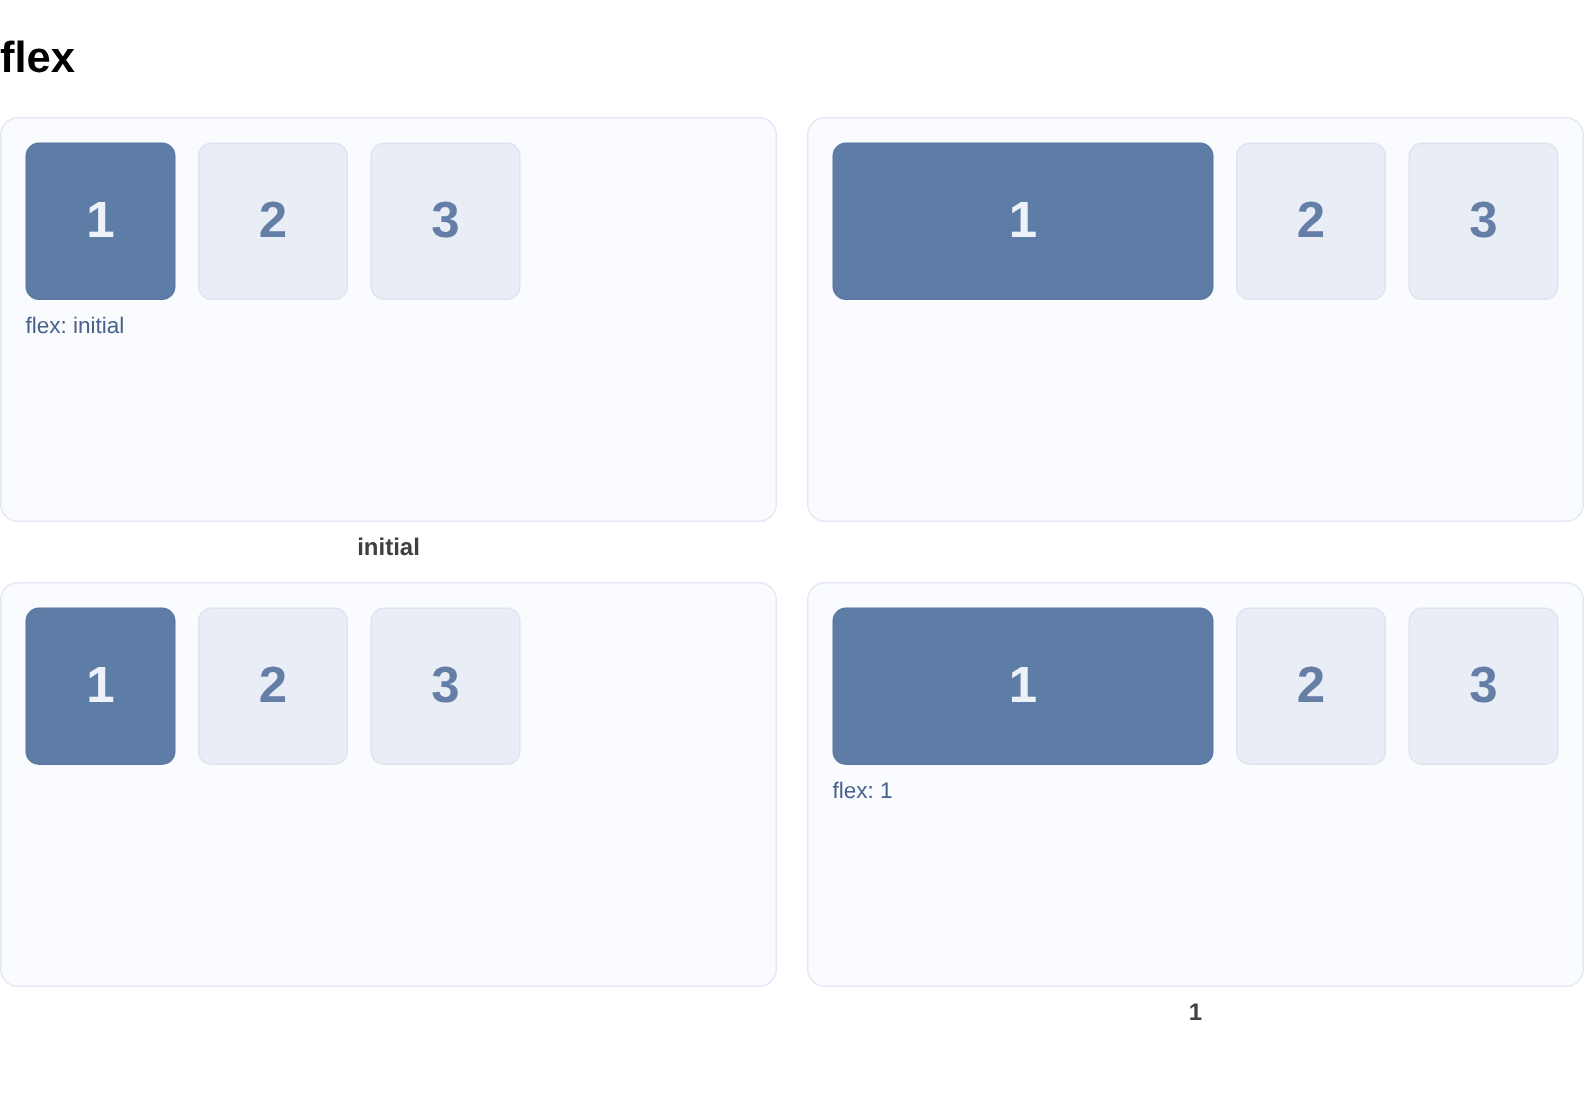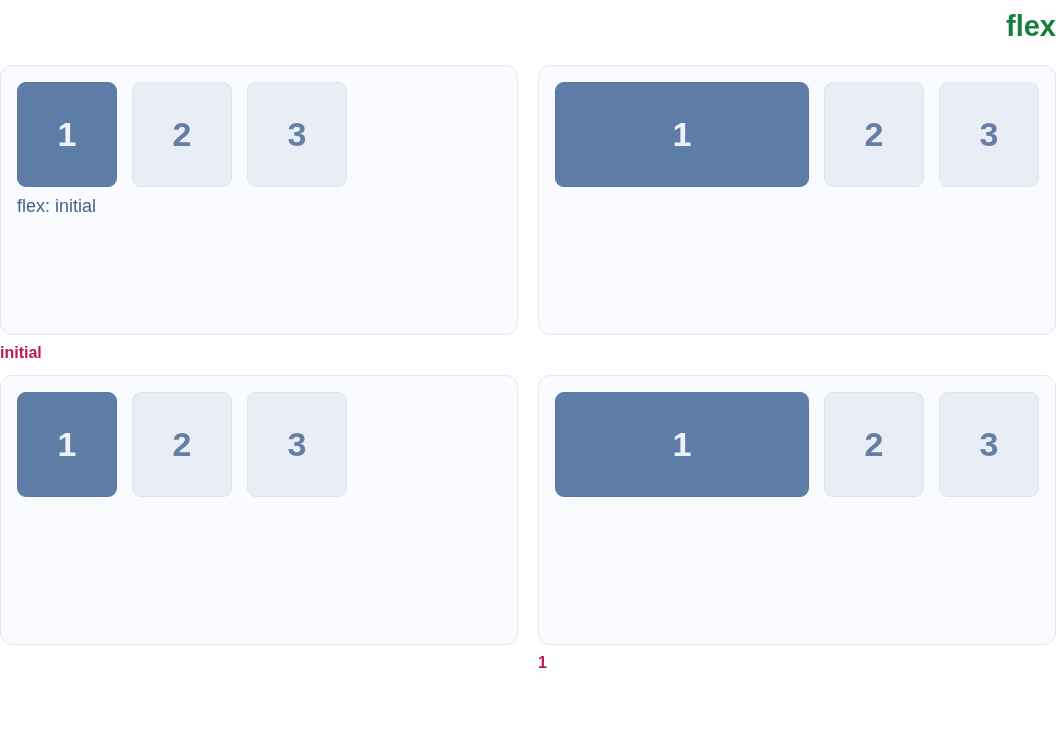--- a/index.html
+++ b/index.html
@@ -6,26 +6,26 @@
     margin: 0;
     padding: 0;
     background: #ffffff;
     width: 1056px;
     height: 733px;
     font-family: "Liberation Sans", sans-serif;
     overflow: hidden;
   }
   .page { width: 1056px; }
   .title {
-    margin: 9px 0 22px 0;
-    text-align: right;
+    margin: 22px 0 22px 0;
+    text-align: left;
     font-size: 29px;
     line-height: 34px;
     font-weight: 700;
-    color: #15803d;
+    color: #000000;
   }
   .grid {
     display: grid;
     grid-template-columns: 518px 518px;
     column-gap: 20px;
     row-gap: 13px;
   }
   .cell { width: 518px; }
   .card {
     box-sizing: border-box;
@@ -60,28 +60,29 @@
     border-color: #5a78a2;
     color: #edf2f9;
   }
   
   .f-initial { flex: initial; }
   .f-auto    { flex: auto; }
   .f-none    { flex: none; }
   .f-1       { flex: 1; }
   .caption {
     margin-top: 9px;
-    font-size: 18px;
+    font-size: 15px;
     color: #47628b;
   }
   .cell-label {
     margin-top: 9px;
     font-size: 16px;
     font-weight: 700;
-    color: #be185d;
+    color: #404040;
+    text-align: center;
   }
 </style>
 </head>
 <body>
 
 <div class="page">
 
   <h1 class="title">flex</h1>
 
   <div class="grid">
@@ -118,18 +119,19 @@
       </div>
     </section>
 
     <section class="cell">
       <div class="card">
         <div class="boxes">
           <div class="box primary f-1">1</div>
           <div class="box">2</div>
           <div class="box">3</div>
         </div>
+        <div class="caption">flex: 1</div>
       </div>
       <div class="cell-label">1</div>
     </section>
 
   </div>
 </div>
 
 </body></html>

